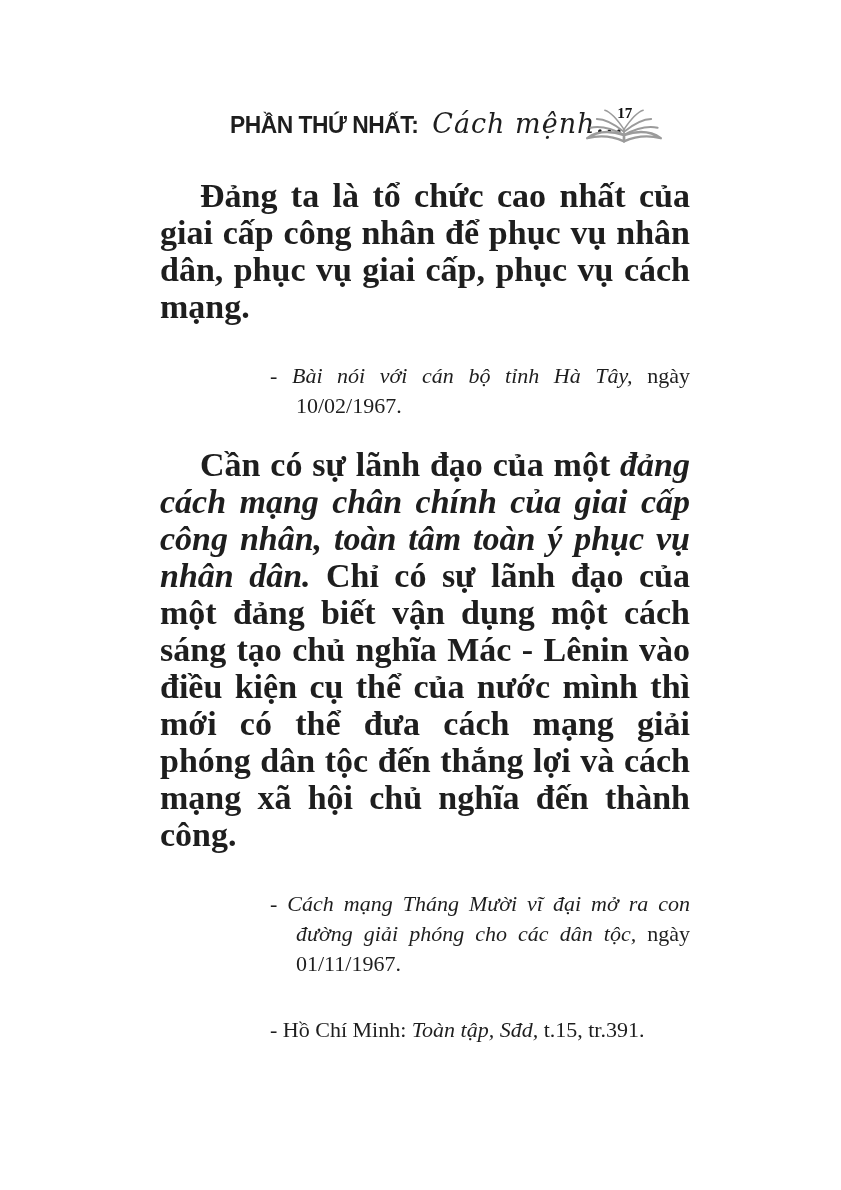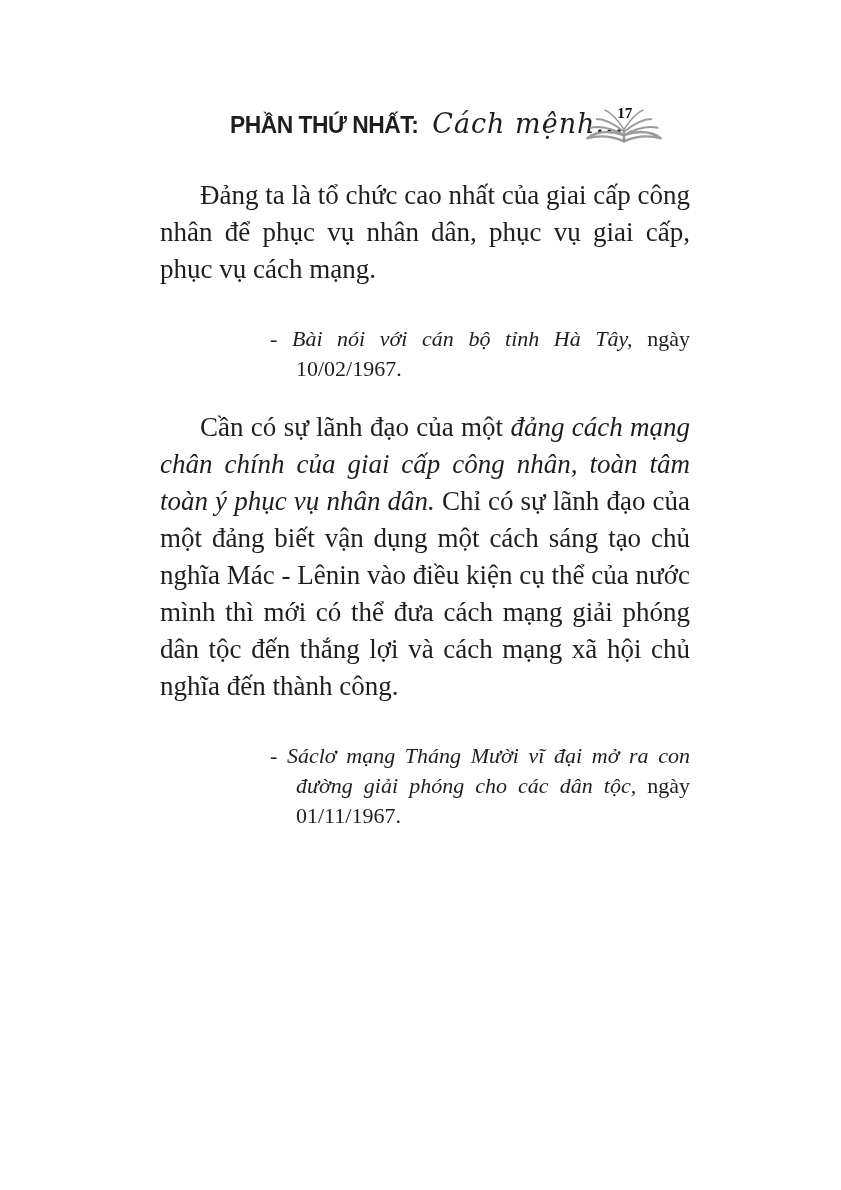--- a/index.html
+++ b/index.html
@@ -42,25 +42,26 @@
     margin-left: 4px;
     letter-spacing: 1px;
   }
   .book-badge {
     position: absolute;
     right: 26px; top: 0;
     width: 80px; height: 50px;
   }
   
   .para {
-    font-size: 27px;
+    font-size: 34px;
     line-height: 37px;
     text-align: justify;
     text-indent: 40px;
     margin: 25px 0 0 0;
+    font-weight: bold;
   }
   .it { font-style: italic; }
   
   .citations {
     margin: 7px 0 0 110px;
     font-size: 22px;
     line-height: 30px;
   }
   .cite-item {
     text-align: justify;
@@ -99,18 +100,19 @@
 
   <p class="para"><span>Đảng ta là tổ chức cao nhất của giai cấp công nhân để phục vụ nhân dân, phục vụ giai cấp, phục vụ cách mạng.</span></p>
 
   <div class="citations">
     <div class="cite-item"><span>- </span><span class="it">Bài nói với cán bộ tỉnh Hà Tây,</span><span> ngày 10/02/1967.</span></div>
   </div>
 
   <p class="para"><span>Cần có sự lãnh đạo của một </span><span class="it">đảng cách mạng chân chính của giai cấp công nhân, toàn tâm toàn ý phục vụ nhân dân.</span><span> Chỉ có sự lãnh đạo của một đảng biết vận dụng một cách sáng tạo chủ nghĩa Mác - Lênin vào điều kiện cụ thể của nước mình thì mới có thể đưa cách mạng giải phóng dân tộc đến thắng lợi và cách mạng xã hội chủ nghĩa đến thành công.</span></p>
 
   <div class="citations">
-    <div class="cite-item"><span>- </span><span class="it">Sáclơ mạng Tháng Mười vĩ đại mở ra con đường giải phóng cho các dân tộc,</span><span> ngày 01/11/1967.</span></div>
+    <div class="cite-item"><span>- </span><span class="it">Cách mạng Tháng Mười vĩ đại mở ra con đường giải phóng cho các dân tộc,</span><span> ngày 01/11/1967.</span></div>
+    <div class="cite-item"><span>- Hồ Chí Minh: </span><span class="it">Toàn tập, Sđd,</span><span> t.15, tr.391.</span></div>
   </div>
 
 
 
 </div>
 
 </body></html>

